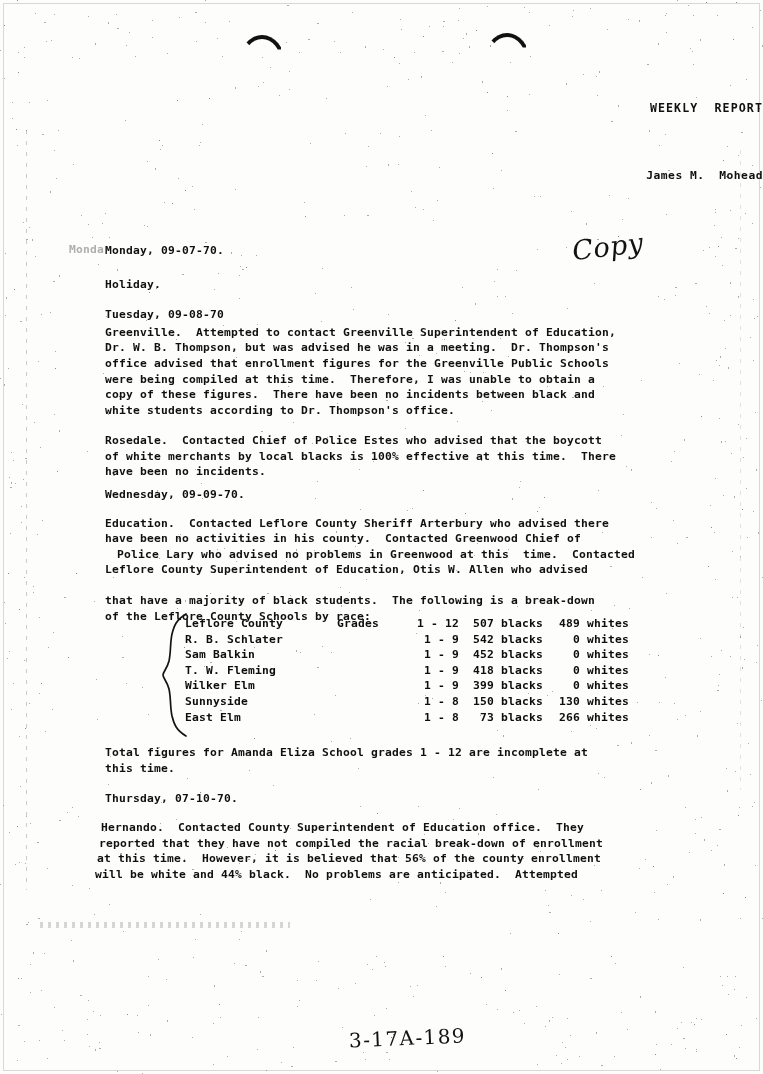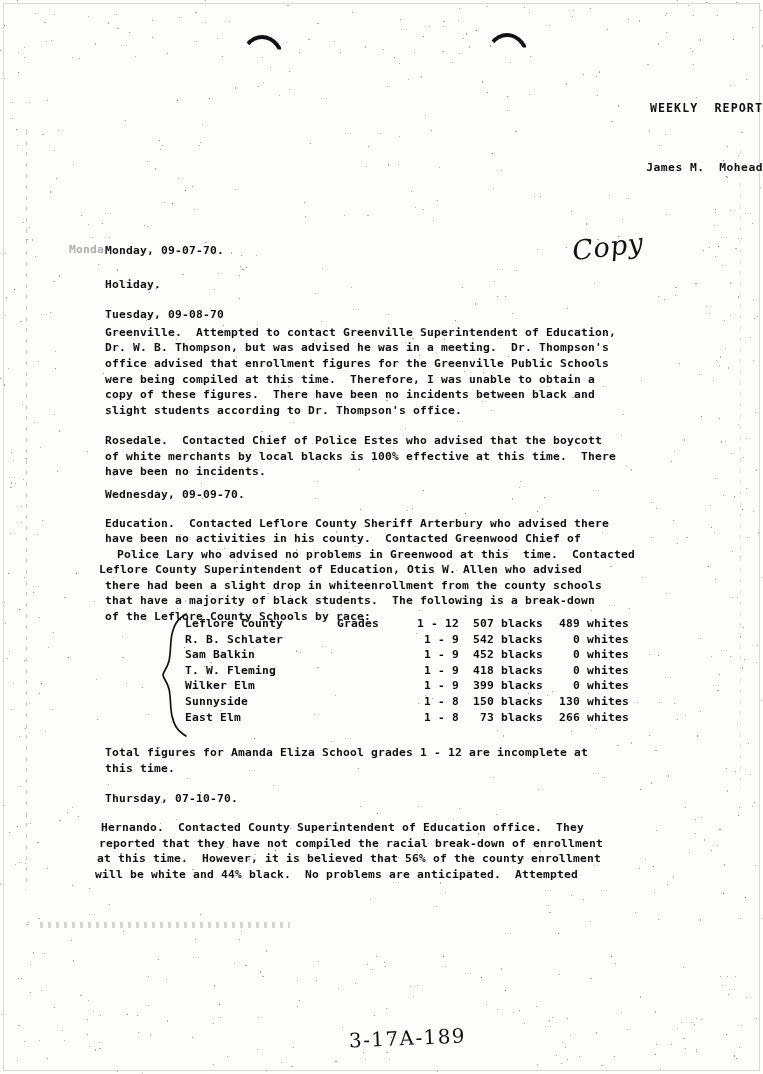--- a/index.html
+++ b/index.html
@@ -185,47 +185,46 @@
 
   <div class="arc" style="left:239px; top:35px;"></div>
   <div class="arc" style="left:484px; top:33px;"></div>
 
   <div class="edge-rule"></div>
   <div class="edge-rule right"></div>
 
   <div class="t hdr center" style="left:0; top:101px; width:763px;">WEEKLY  REPORT</div>
 
 
-  <div class="t center" style="left:0; top:160px; width:763px; letter-spacing:.5px;">James M.  Mohead</div>
+  <div class="t center" style="left:0; top:168px; width:763px; letter-spacing:.5px;">James M.  Mohead</div>
 
   <div class="ghost" style="left:69px; top:243px;">Monda</div>
   <div class="t" style="left:105px; top:243px;">Monday, 09-07-70.</div>
 
   <div class="t" style="left:105px; top:277px;">Holiday.</div>
 
   <div class="t" style="left:105px; top:307px;">Tuesday, 09-08-70</div>
 
   <div class="t" style="left:105px; top:325px;">Greenville.  Attempted to contact Greenville Superintendent of Education,</div>
   <div class="t" style="left:105px; top:340px;">Dr. W. B. Thompson, but was advised he was in a meeting.  Dr. Thompson's</div>
   <div class="t" style="left:105px; top:356px;">office advised that enrollment figures for the Greenville Public Schools</div>
   <div class="t" style="left:105px; top:372px;">were being compiled at this time.  Therefore, I was unable to obtain a</div>
   <div class="t" style="left:105px; top:387px;">copy of these figures.  There have been no incidents between black and</div>
-  <div class="t" style="left:105px; top:403px;">slight students according to Dr. Thompson's office.</div>
+  <div class="t" style="left:105px; top:403px;">white students according to Dr. Thompson's office.</div>
 
   <div class="t" style="left:105px; top:433px;">Rosedale.  Contacted Chief of Police Estes who advised that the boycott</div>
   <div class="t" style="left:105px; top:449px;">of white merchants by local blacks is 100% effective at this time.  There</div>
   <div class="t" style="left:105px; top:464px;">have been no incidents.</div>
 
   <div class="t" style="left:105px; top:487px;">Wednesday, 09-09-70.</div>
 
   <div class="t" style="left:105px; top:516px;">Education.  Contacted Leflore County Sheriff Arterbury who advised there</div>
   <div class="t" style="left:105px; top:531px;">have been no activities in his county.  Contacted Greenwood Chief of</div>
   <div class="t" style="left:117px; top:547px;">Police Lary who advised no problems in Greenwood at this  time.  Contacted</div>
-  <div class="t" style="left:99px; top:562px;">Leflore County Superintendent of Education, Otis W. Allen who advised</div>
-  <div class="t" style="left:105px; top:578px;">there had been a slight drop in whiteenrollment from the county schools</div>
+  <div class="t" style="left:105px; top:562px;">Leflore County Superintendent of Education, Otis W. Allen who advised</div>
   <div class="t" style="left:105px; top:593px;">that have a majority of black students.  The following is a break-down</div>
   <div class="t" style="left:105px; top:609px;">of the Leflore County Schools by race:</div>
 
   <div class="brace">
     <svg width="44" height="126" viewBox="0 0 44 126" aria-hidden="true">
       <path d="M26 2 C16 8, 14 14, 12 22 C10 31, 11 40, 9 49
                C7 57, 3 60, 3 63 C3 66, 7 69, 9 77
                C11 86, 10 95, 12 104 C14 112, 16 118, 26 124" fill="none" stroke="#141414" stroke-width="1.7" stroke-linecap="round" stroke-linejoin="round"></path>
     </svg>
   </div>

